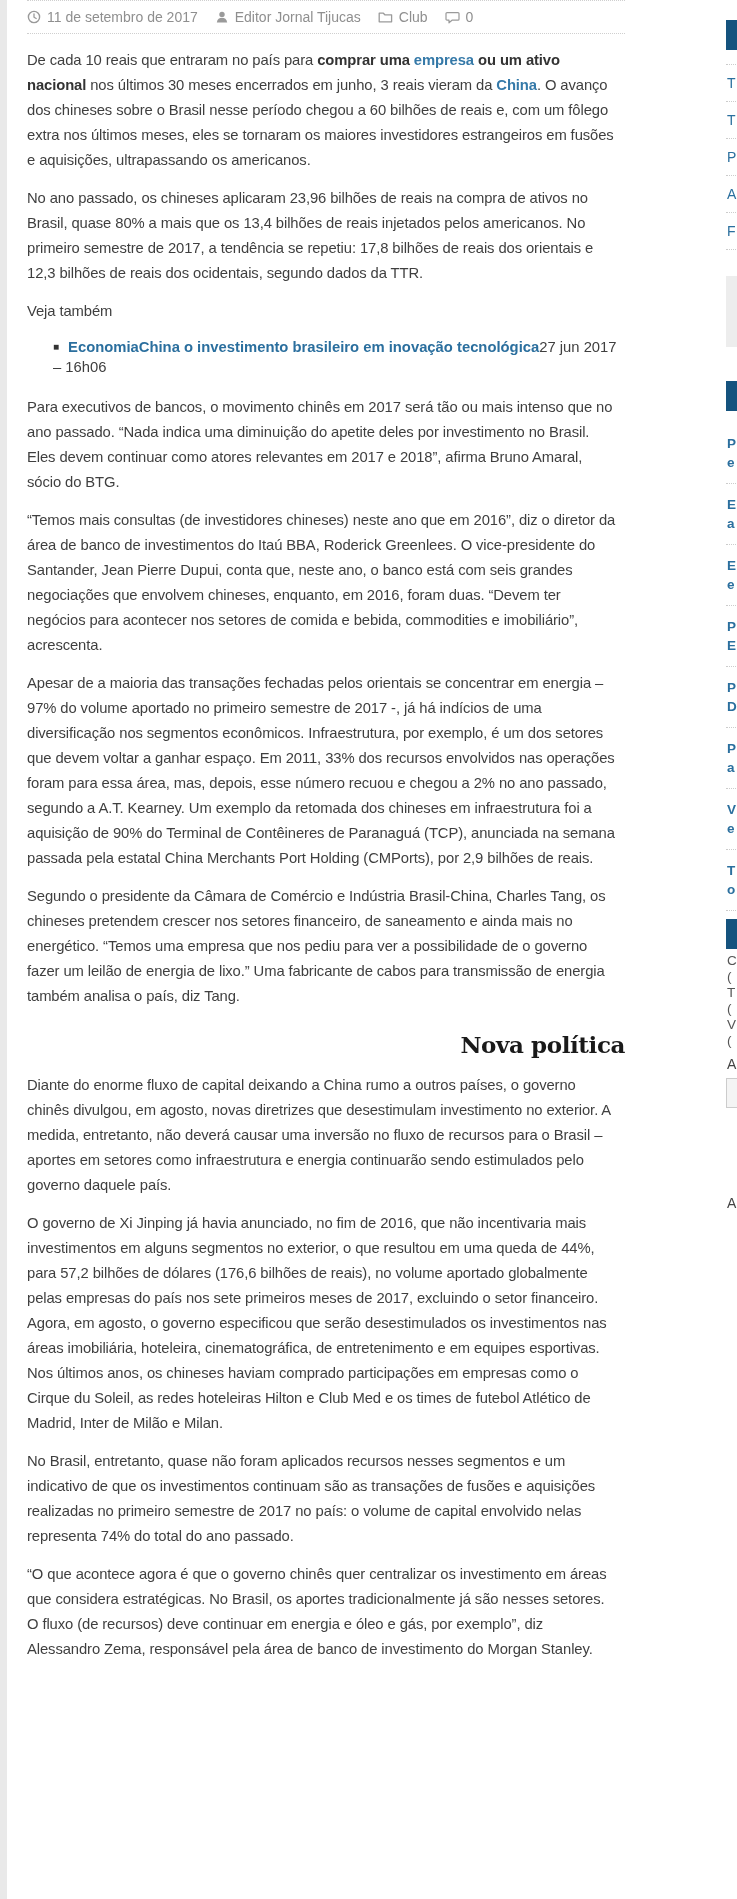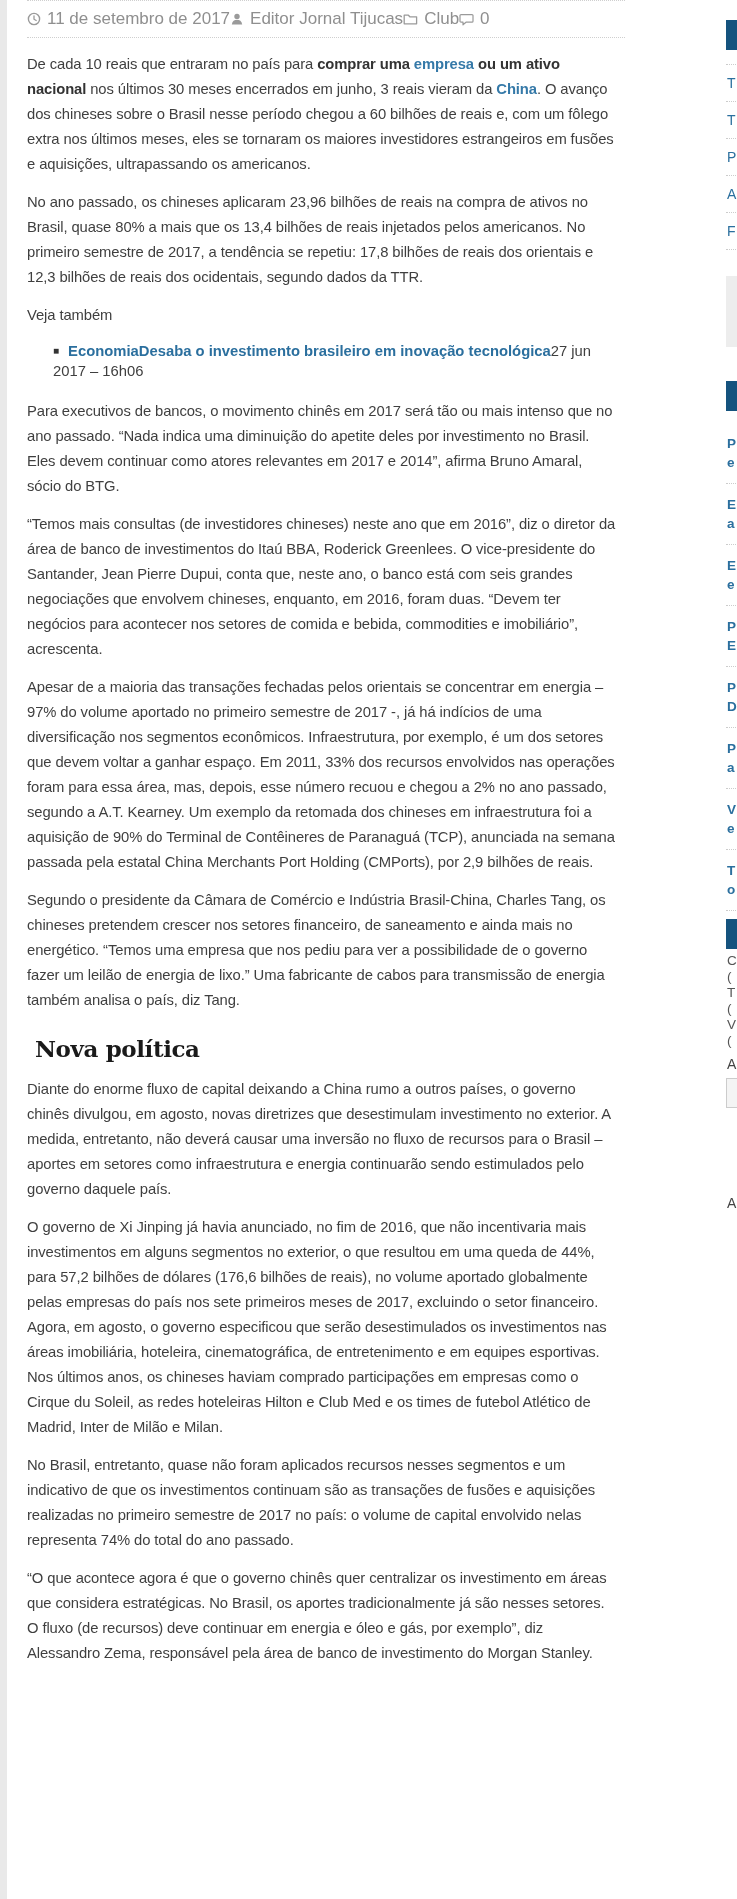--- a/index.html
+++ b/index.html
@@ -11,35 +11,35 @@
   .content-card{position:absolute;left:7px;top:0;width:980px;height:1899px;background:#ffffff;}
   .article-col{margin-left:20px;width:598px;}
 
   h1.title{
     font-family:"DejaVu Serif",serif;font-weight:bold;
     font-size:30px;line-height:37px;color:#1a1a1a;
     letter-spacing:-0.6px;margin:22px 0 13px 0;width:620px;
   }
   .meta-row{
     border-top:1px dotted #cfcfcf;border-bottom:1px dotted #cfcfcf;
-    padding:8px 0;color:#8f8f8f;font-size:17px;
-    display:flex;align-items:center;width:598px;
+    padding:8px 0;color:#8f8f8f;font-size:14px;
+    display:flex;align-items:center;gap:17px;width:598px;
   }
   .meta-item{display:flex;align-items:center;gap:6px;}
   .meta-item svg{display:block;}
 
   .article-body{padding-top:14px;}
   .article-body p.body-p{
     font-size:14.8px;line-height:25px;letter-spacing:-0.1px;
     color:#3f3f3f;margin:0 8px 13px 0;
   }
   .article-body h2.section-h{
     font-family:"DejaVu Serif",serif;font-weight:bold;
     font-size:23px;line-height:28px;color:#1a1a1a;
-    letter-spacing:-0.4px;margin:22px 0 14px 8px;
+    letter-spacing:-0.4px;margin:22px 0 14px 15px;text-align:right;
   }
   b.strong{color:#333;}
   a.inline-link{color:#3579a8;font-weight:bold;text-decoration:none;cursor:pointer;}
   ul.related-list{list-style:none;margin:6px 0 18px 0;padding:0 0 0 26px;}
   ul.related-list li{margin:0 0 10px 0;font-size:14.8px;line-height:20px;color:#3f3f3f;}
   span.sq-bullet{color:#333;font-size:10px;margin-right:9px;vertical-align:2px;}
   a.related-link{color:#2b6f9e;font-weight:bold;text-decoration:none;cursor:pointer;}
   span.related-date{color:#3f3f3f;}
 
   
@@ -111,23 +111,23 @@
         </span>
         <span>0</span>
       </span>
     </div>
 
     <div class="article-body">
         <p class="body-p"><span>De cada 10 reais que entraram no país para </span><b class="strong">comprar uma </b><a class="inline-link">empresa</a><b class="strong"> ou um ativo nacional</b><span> nos últimos 30 meses encerrados em junho, 3 reais vieram da </span><a class="inline-link">China</a><span>. O avanço dos chineses sobre o Brasil nesse período chegou a 60 bilhões de reais e, com um fôlego extra nos últimos meses, eles se tornaram os maiores investidores estrangeiros em fusões e aquisições, ultrapassando os americanos.</span></p>
         <p class="body-p">No ano passado, os chineses aplicaram 23,96 bilhões de reais na compra de ativos no Brasil, quase 80% a mais que os 13,4 bilhões de reais injetados pelos americanos. No primeiro semestre de 2017, a tendência se repetiu: 17,8 bilhões de reais dos orientais e 12,3 bilhões de reais dos ocidentais, segundo dados da TTR.</p>
         <p class="body-p">Veja também</p>
         <ul class="related-list">
-          <li><span class="sq-bullet">■</span><a class="related-link">EconomiaDesaba o investimento brasileiro em inovação tecnológica</a><span class="related-date">27 jun 2017 – 16h06</span></li>
+          <li><span class="sq-bullet">■</span><a class="related-link">EconomiaChina o investimento brasileiro em inovação tecnológica</a><span class="related-date">27 jun 2017 – 16h06</span></li>
         </ul>
-        <p class="body-p">Para executivos de bancos, o movimento chinês em 2017 será tão ou mais intenso que no ano passado. “Nada indica uma diminuição do apetite deles por investimento no Brasil. Eles devem continuar como atores relevantes em 2017 e 2014”, afirma Bruno Amaral, sócio do BTG.</p>
+        <p class="body-p">Para executivos de bancos, o movimento chinês em 2017 será tão ou mais intenso que no ano passado. “Nada indica uma diminuição do apetite deles por investimento no Brasil. Eles devem continuar como atores relevantes em 2017 e 2018”, afirma Bruno Amaral, sócio do BTG.</p>
         <p class="body-p">“Temos mais consultas (de investidores chineses) neste ano que em 2016”, diz o diretor da área de banco de investimentos do Itaú BBA, Roderick Greenlees. O vice-presidente do Santander, Jean Pierre Dupui, conta que, neste ano, o banco está com seis grandes negociações que envolvem chineses, enquanto, em 2016, foram duas. “Devem ter negócios para acontecer nos setores de comida e bebida, commodities e imobiliário”, acrescenta.</p>
         <p class="body-p">Apesar de a maioria das transações fechadas pelos orientais se concentrar em energia – 97% do volume aportado no primeiro semestre de 2017 -, já há indícios de uma diversificação nos segmentos econômicos. Infraestrutura, por exemplo, é um dos setores que devem voltar a ganhar espaço. Em 2011, 33% dos recursos envolvidos nas operações foram para essa área, mas, depois, esse número recuou e chegou a 2% no ano passado, segundo a A.T. Kearney. Um exemplo da retomada dos chineses em infraestrutura foi a aquisição de 90% do Terminal de Contêineres de Paranaguá (TCP), anunciada na semana passada pela estatal China Merchants Port Holding (CMPorts), por 2,9 bilhões de reais.</p>
         <p class="body-p">Segundo o presidente da Câmara de Comércio e Indústria Brasil-China, Charles Tang, os chineses pretendem crescer nos setores financeiro, de saneamento e ainda mais no energético. “Temos uma empresa que nos pediu para ver a possibilidade de o governo fazer um leilão de energia de lixo.” Uma fabricante de cabos para transmissão de energia também analisa o país, diz Tang.</p>
         <h2 class="section-h">Nova política</h2>
         <p class="body-p">Diante do enorme fluxo de capital deixando a China rumo a outros países, o governo chinês divulgou, em agosto, novas diretrizes que desestimulam investimento no exterior. A medida, entretanto, não deverá causar uma inversão no fluxo de recursos para o Brasil – aportes em setores como infraestrutura e energia continuarão sendo estimulados pelo governo daquele país.</p>
         <p class="body-p">O governo de Xi Jinping já havia anunciado, no fim de 2016, que não incentivaria mais investimentos em alguns segmentos no exterior, o que resultou em uma queda de 44%, para 57,2 bilhões de dólares (176,6 bilhões de reais), no volume aportado globalmente pelas empresas do país nos sete primeiros meses de 2017, excluindo o setor financeiro. Agora, em agosto, o governo especificou que serão desestimulados os investimentos nas áreas imobiliária, hoteleira, cinematográfica, de entretenimento e em equipes esportivas. Nos últimos anos, os chineses haviam comprado participações em empresas como o Cirque du Soleil, as redes hoteleiras Hilton e Club Med e os times de futebol Atlético de Madrid, Inter de Milão e Milan.</p>
         <p class="body-p">No Brasil, entretanto, quase não foram aplicados recursos nesses segmentos e um indicativo de que os investimentos continuam são as transações de fusões e aquisições realizadas no primeiro semestre de 2017 no país: o volume de capital envolvido nelas representa 74% do total do ano passado.</p>
         <p class="body-p">“O que acontece agora é que o governo chinês quer centralizar os investimento em áreas que considera estratégicas. No Brasil, os aportes tradicionalmente já são nesses setores. O fluxo (de recursos) deve continuar em energia e óleo e gás, por exemplo”, diz Alessandro Zema, responsável pela área de banco de investimento do Morgan Stanley.</p>
       </div>
 

